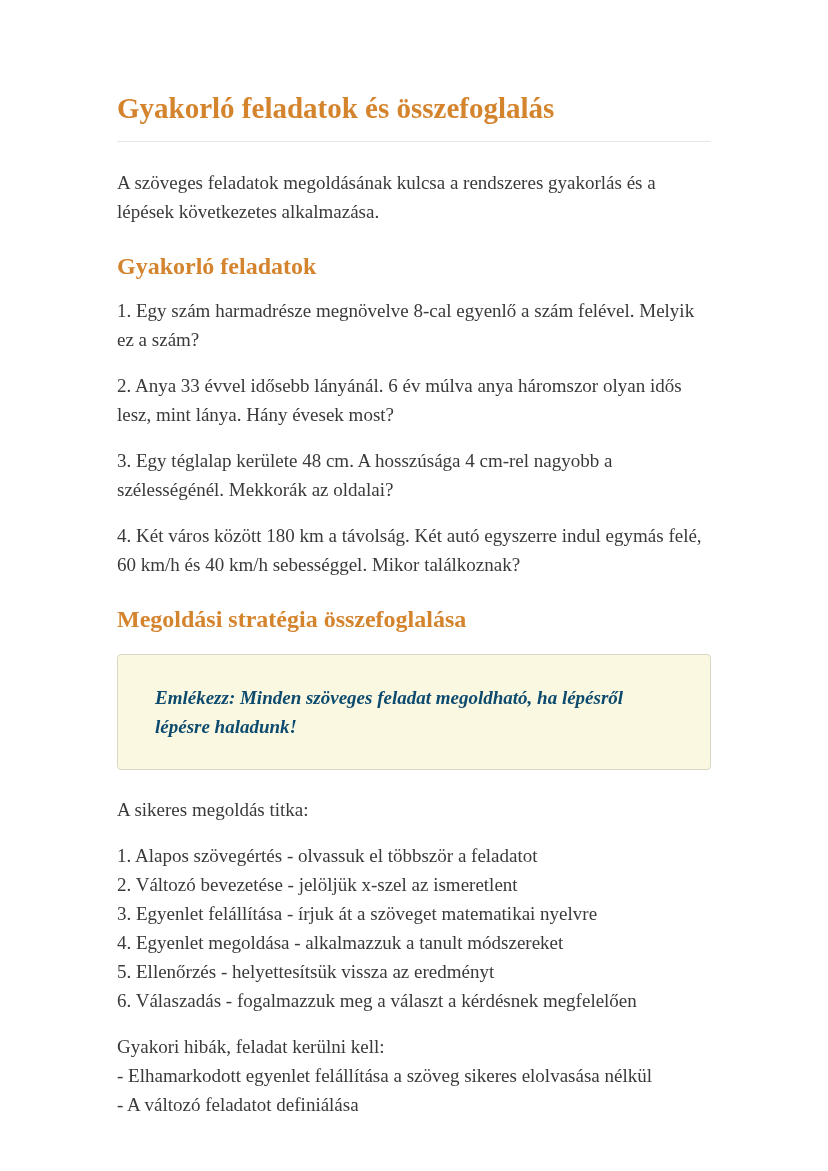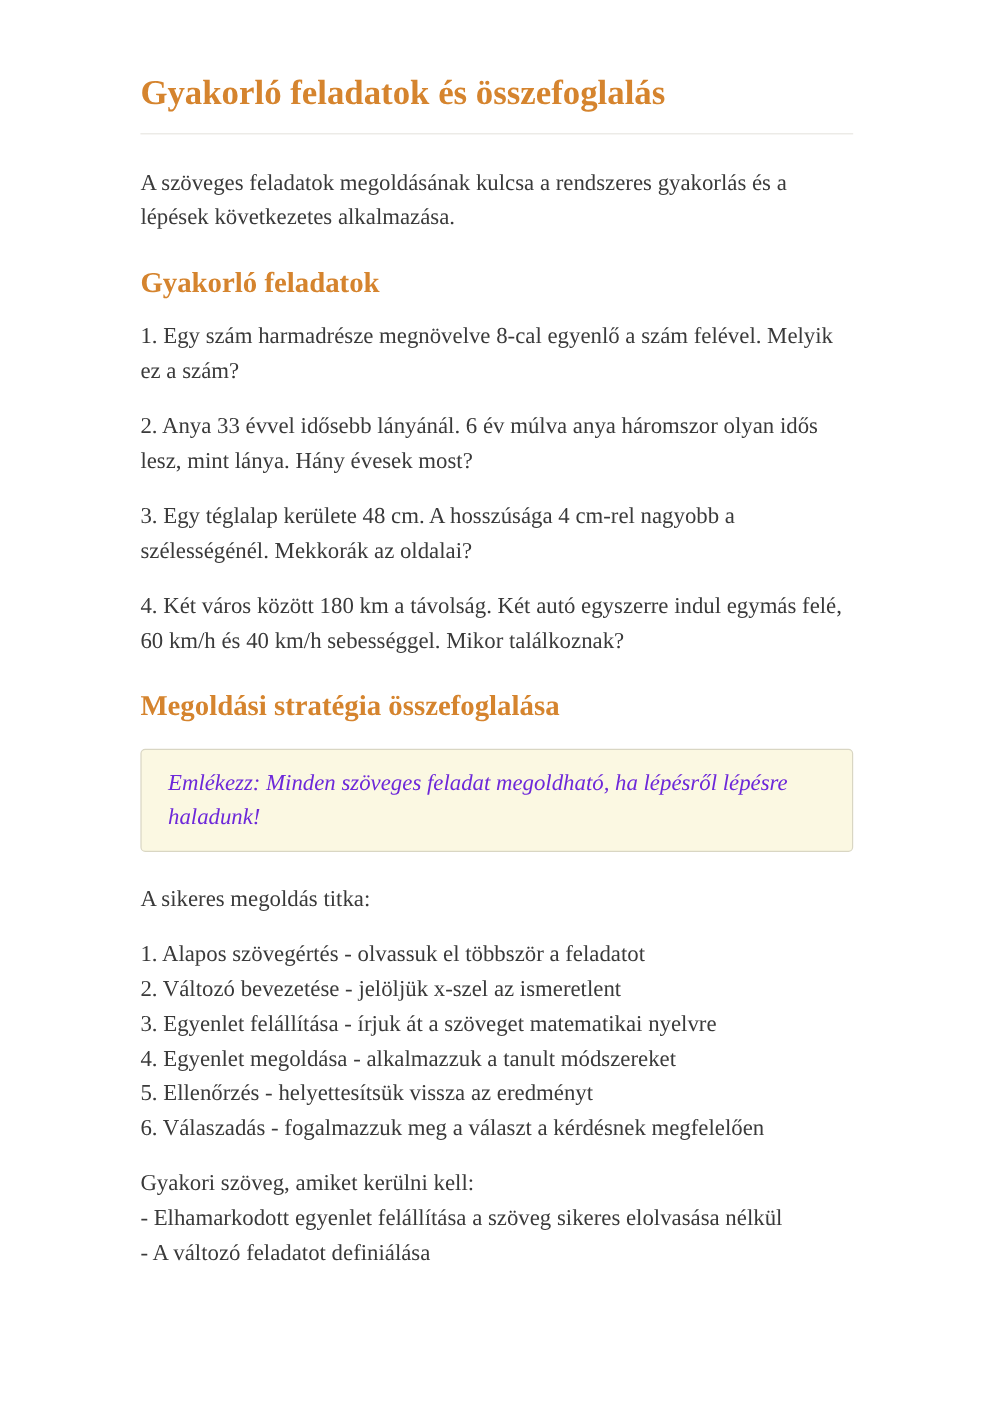--- a/index.html
+++ b/index.html
@@ -12,21 +12,21 @@
     width: 828px;
     height: 1171px;
     background: #ffffff;
     overflow: hidden;
     font-family: "Liberation Serif", "DejaVu Serif", serif;
     color: #3a3a3a;
   }
   .content {
     width: 594px;
     margin: 0 auto;
-    padding-top: 60px;
+    padding-top: 90px;
   }
   h1.doc-title {
     font-size: 29px;
     line-height: 1.25;
     font-weight: bold;
     color: #d5842e;
     margin: 0 0 15px 0;
   }
   hr.title-divider {
     border: 0;
@@ -49,22 +49,23 @@
     margin: 22px 0 25px 0;
     background: #fbf8e2;
     border: 1px solid #d9d6c3;
     border-radius: 4px;
     padding: 13px 22px;
   }
   blockquote.callout p {
     font-size: 19px;
     line-height: 29px;
     font-style: italic;
-    margin: 0;
-    color: #6d28d9;
+    margin: 15px;
+    color: #0c4a6e;
+    font-weight: bold;
   }
   .tight-block {
     margin: 0 0 17px 0;
   }
   .tight-block .line {
     font-size: 19px;
     line-height: 29px;
   }
 </style>
 </head>
@@ -100,19 +101,19 @@
     <div class="tight-block">
       <div class="line">1. Alapos szövegértés - olvassuk el többször a feladatot</div>
       <div class="line">2. Változó bevezetése - jelöljük x-szel az ismeretlent</div>
       <div class="line">3. Egyenlet felállítása - írjuk át a szöveget matematikai nyelvre</div>
       <div class="line">4. Egyenlet megoldása - alkalmazzuk a tanult módszereket</div>
       <div class="line">5. Ellenőrzés - helyettesítsük vissza az eredményt</div>
       <div class="line">6. Válaszadás - fogalmazzuk meg a választ a kérdésnek megfelelően</div>
     </div>
 
     <div class="tight-block">
-      <div class="line">Gyakori szöveg, amiket kerülni kell:</div>
+      <div class="line">Gyakori hibák, feladat kerülni kell:</div>
       <div class="line">- Elhamarkodott egyenlet felállítása a szöveg sikeres elolvasása nélkül</div>
       <div class="line">- A változó feladatot definiálása</div>
     </div>
 
   </div>
 </div>
 
 </body></html>

